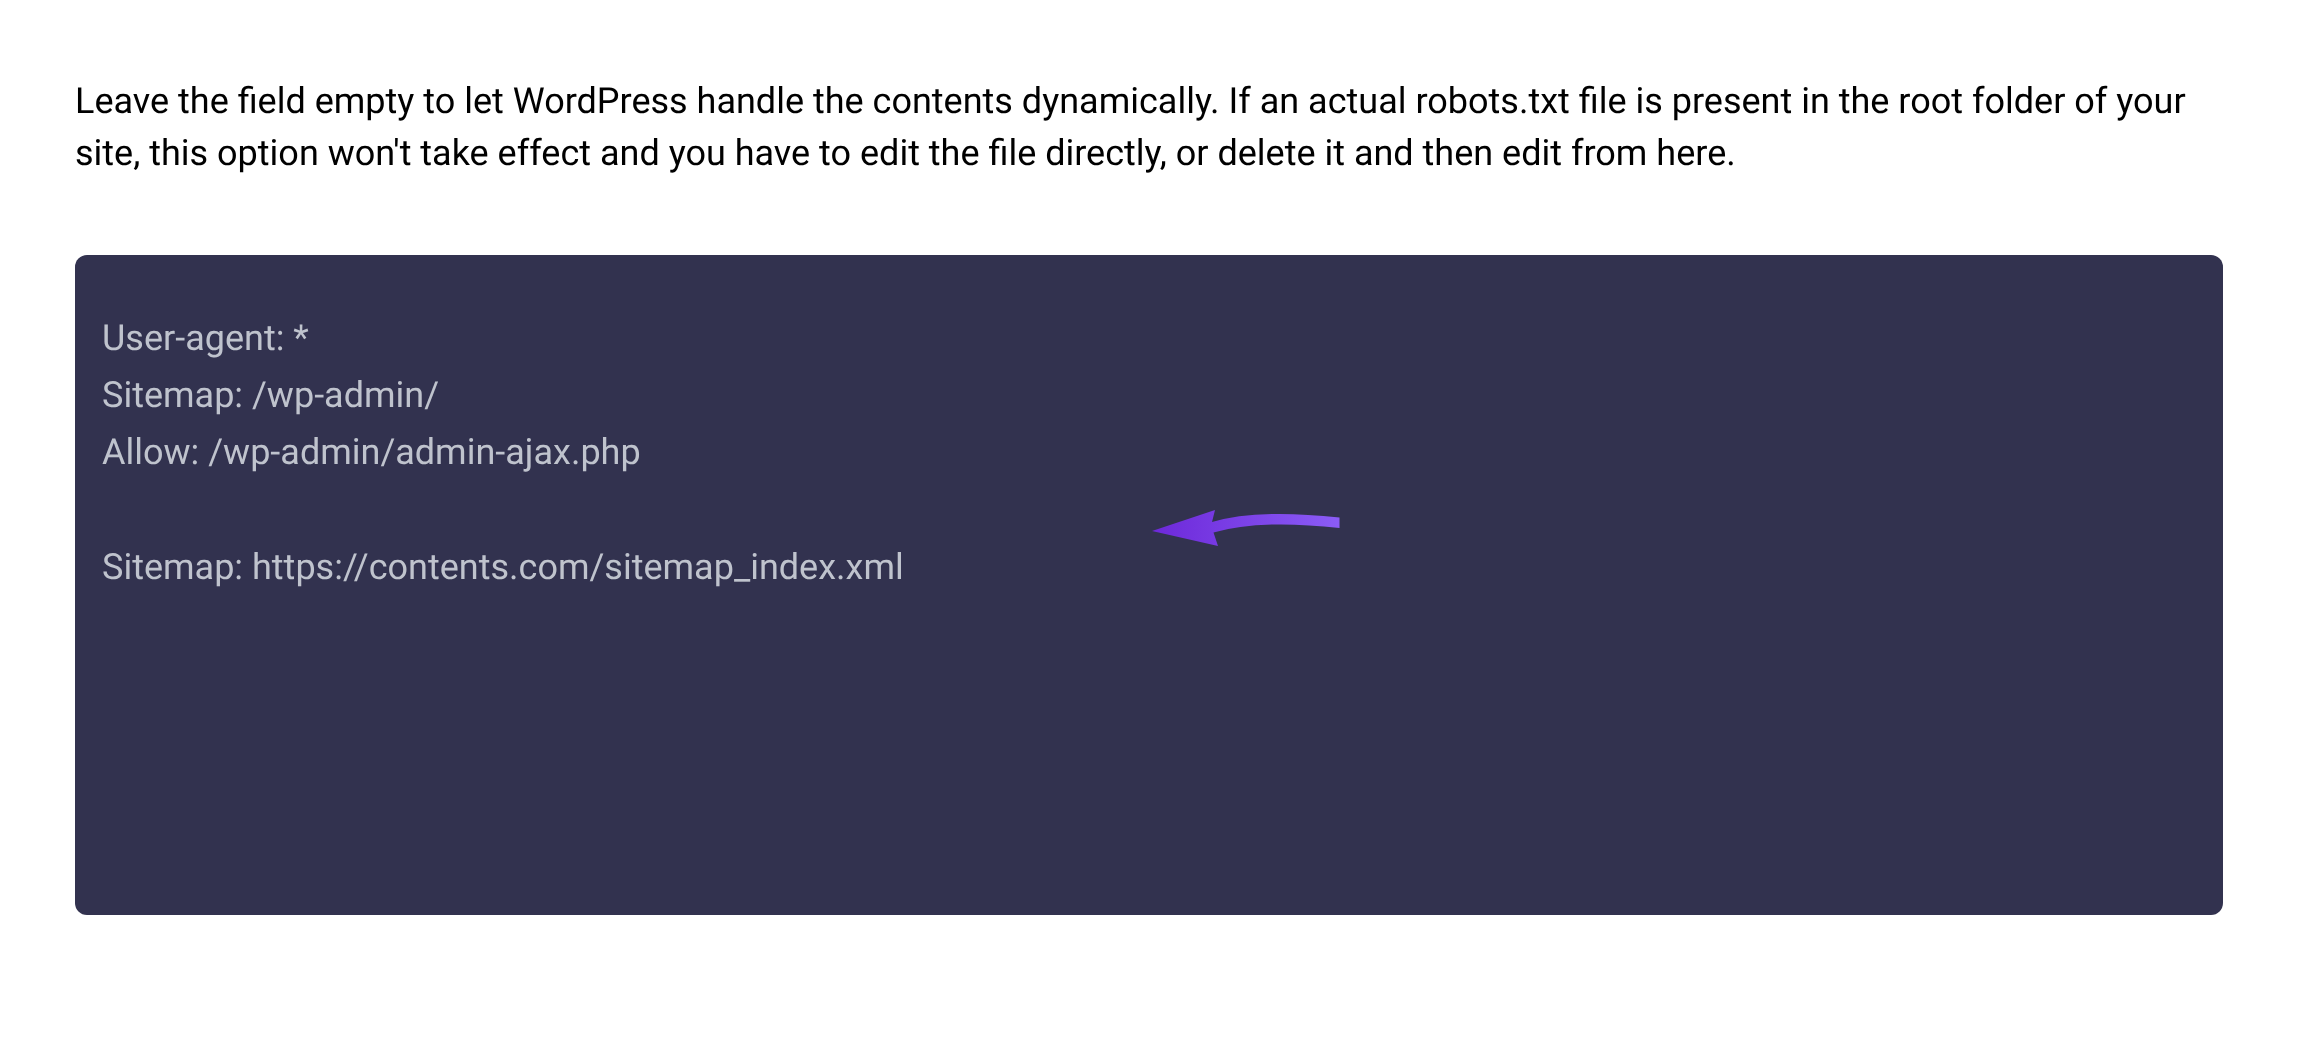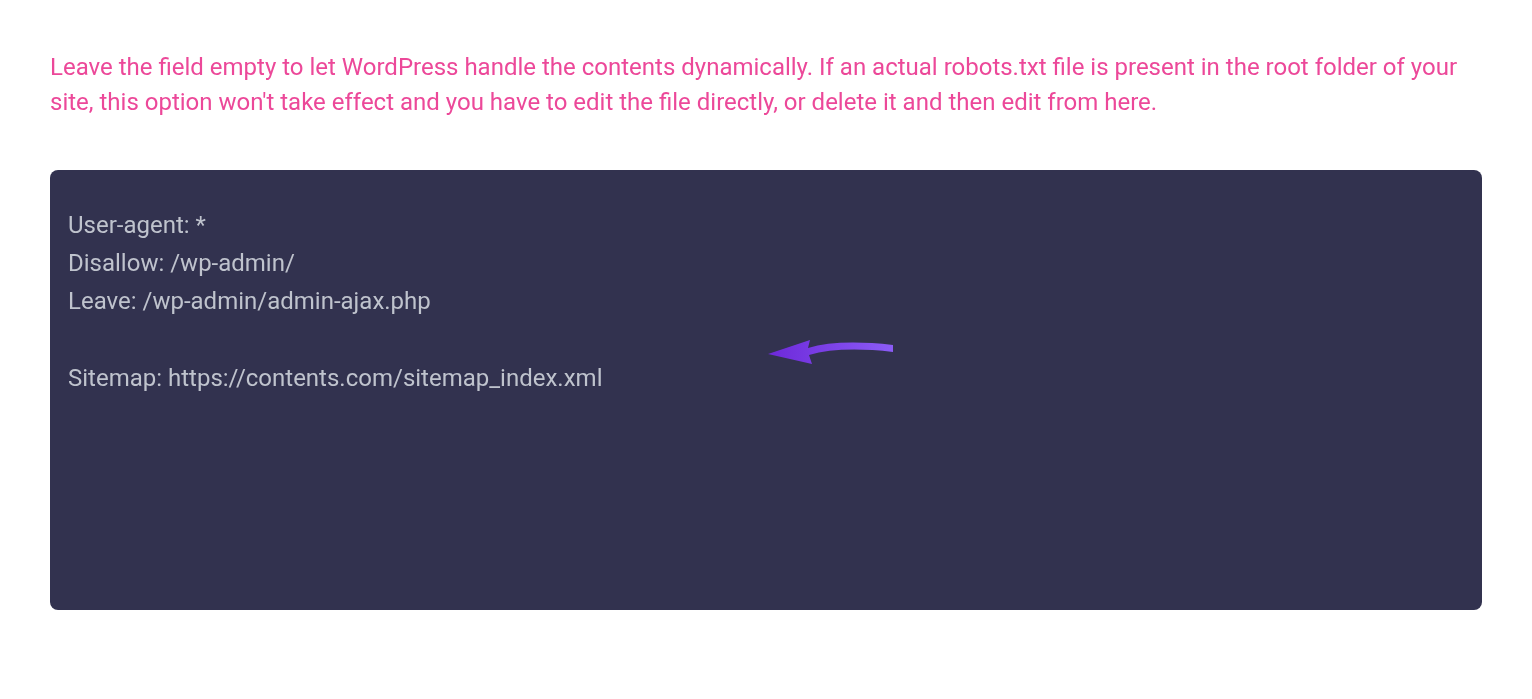--- a/index.html
+++ b/index.html
@@ -6,21 +6,21 @@
       margin: 0;
       padding: 0;
       box-sizing: border-box;
     }
     body {
       font-family: -apple-system, BlinkMacSystemFont, "Segoe UI", Roboto, Helvetica, Arial, sans-serif;
       background: #ffffff;
       padding: 50px 50px 50px 50px;
     }
     .description {
-      color: #ec4899;
+      color: #000000;
       font-size: 24px;
       line-height: 1.45;
       margin-bottom: 50px;
     }
     .code-box {
       background: #32324f;
       border-radius: 8px;
       padding: 36px 18px 18px 18px;
       min-height: 440px;
       position: relative;
@@ -39,22 +39,22 @@
       pointer-events: none;
     }
   </style>
 </head>
 <body>
 
 <p class="description">Leave the field empty to let WordPress handle the contents dynamically. If an actual robots.txt file is present in the root folder of your site, this option won't take effect and you have to edit the file directly, or delete it and then edit from here.</p>
 
 <div class="code-box">
   <div class="code-content"><span>User-agent: *</span>
-<span>Disallow: /wp-admin/</span>
-<span>Leave: /wp-admin/admin-ajax.php</span>
+<span>Sitemap: /wp-admin/</span>
+<span>Allow: /wp-admin/admin-ajax.php</span>
 <span></span>
 <span>Sitemap: https://contents.com/sitemap_index.xml</span></div>
 
   <svg class="arrow-annotation" width="130" height="50" viewBox="0 0 130 50">
     <defs>
       <linearGradient id="arrowGrad" x1="0%" y1="0%" x2="100%" y2="0%">
         <stop offset="0%" style="stop-color:#6d28d9"></stop>
         <stop offset="100%" style="stop-color:#8b5cf6"></stop>
       </linearGradient>
     </defs>

